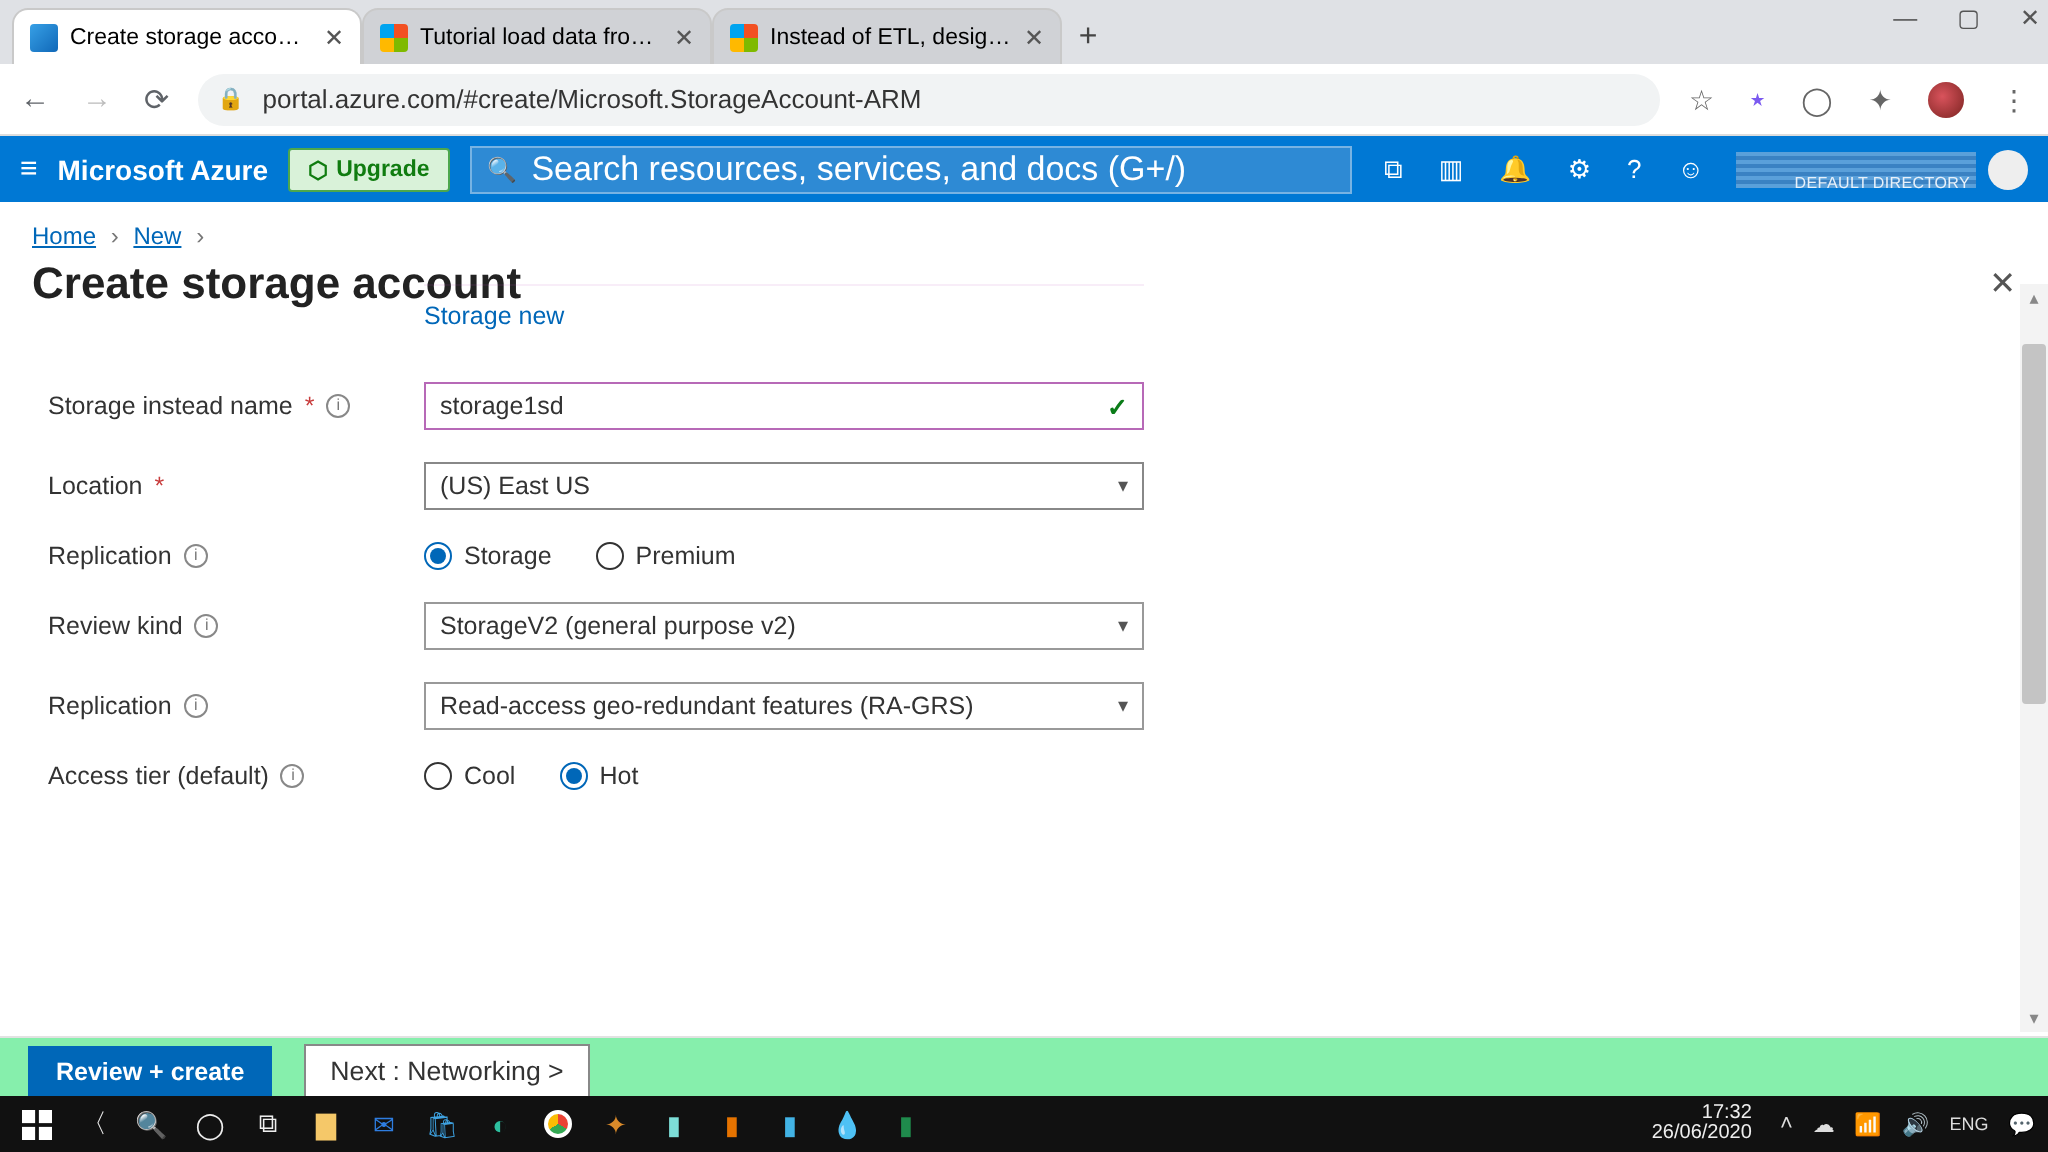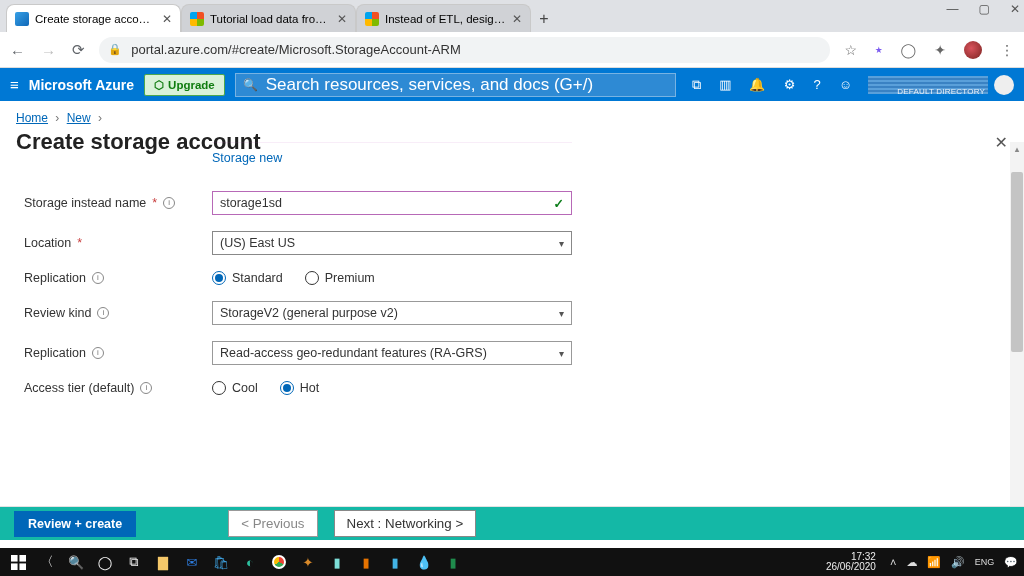--- a/index.html
+++ b/index.html
@@ -53,21 +53,21 @@
   .finput { width: 360px; height: 24px; border: 1px solid #b769b7; display: flex; align-items: center; padding: 0 7px; justify-content: space-between; font-size: 12.5px; }
   .finput .ok { color: #0a7c18; font-weight: bold; }
   .fselect { width: 360px; height: 24px; border: 1px solid #888; display: flex; align-items: center; padding: 0 7px; justify-content: space-between; font-size: 12.5px; }
   .fselect.pthin { border-color: #999; }
   .chev { font-size: 10px; color: #555; }
   .radios { display: flex; gap: 22px; }
   .r { display: flex; align-items: center; gap: 6px; cursor: pointer; }
   .r .dot { width: 14px; height: 14px; border-radius: 50%; border: 1.5px solid #333; position: relative; }
   .r.on .dot { border-color: #0067b8; }
   .r.on .dot::after { content: ""; position: absolute; inset: 2px; background: #0067b8; border-radius: 50%; }
-  .bottombar { position: absolute; left: 0; right: 0; bottom: 36px; height: 34px; border-top: 1px solid #e2e2e2; display: flex; align-items: center; padding: 0 14px; gap: 10px; background: #14b8a6; font-size: 12.5px; }
+  .bottombar { position: absolute; left: 0; right: 0; bottom: 24px; height: 34px; border-top: 1px solid #e2e2e2; display: flex; align-items: center; padding: 0 14px; gap: 10px; background: #86efac; font-size: 12.5px; }
   .btnprimary { background: #0067b8; color: #fff; border: none; padding: 6px 14px; font-size: 12.5px; font-weight: 600; }
   .btnsecondary { background: #fff; border: 1px solid #999; padding: 5px 12px; color: #888; }
   .btnsecondary.next { color: #333; border-color: #888; margin-left: 72px; }
   .scrollbar { position: absolute; right: 0; top: 142px; bottom: 60px; width: 14px; background: #f3f3f3; }
   .scrollbar .thumb { position: absolute; left: 1px; right: 1px; top: 30px; height: 180px; background: #c4c4c4; border-radius: 2px; }
   .scrollbar .arr { position: absolute; left: 0; right: 0; height: 14px; text-align: center; font-size: 9px; color: #888; line-height: 14px; }
   .scrollbar .up { top: 0; } .scrollbar .dn { bottom: 0; }
   .taskbar { position: absolute; left: 0; right: 0; bottom: 0; height: 28px; background: #111; display: flex; align-items: center; padding: 0 6px; gap: 5px; }
   .ticon { width: 24px; height: 20px; display: flex; align-items: center; justify-content: center; color: #eee; font-size: 13px; }
   .tclock { margin-left: auto; color: #eee; font-size: 10px; line-height: 1; text-align: right; padding-right: 9px; }
@@ -189,21 +189,21 @@
       </div>
 
       <div class="frow">
         <div class="flabel">
             <span>Replication</span> 
             <span class="info">i</span>
           </div>
         <div class="radios">
           <div class="r on">
               <span class="dot"></span>
-              <span>Standard</span>
+              <span>Storage</span>
             </div>
           <div class="r">
               <span class="dot"></span>
               <span>Premium</span>
             </div>
         </div>
       </div>
 
       <div class="frow">
         <div class="flabel">
@@ -248,21 +248,20 @@
 </div>
 
 <div class="scrollbar">
   <div class="arr up">▴</div>
   <div class="thumb"></div>
   <div class="arr dn">▾</div>
 </div>
 
 <div class="bottombar">
   <button class="btnprimary">Review + create</button>
-  <button class="btnsecondary" style="margin-left:82px">&lt; Previous</button>
   <button class="btnsecondary next" style="margin-left:6px">Next : Networking &gt;</button>
 </div>
 
 <div class="taskbar">
   <div class="ticon">
       <svg viewBox="0 0 16 16">
         <rect width="7" height="7" fill="#fff"></rect>
         <rect x="9" width="7" height="7" fill="#fff"></rect>
         <rect y="9" width="7" height="7" fill="#fff"></rect>
         <rect x="9" y="9" width="7" height="7" fill="#fff"></rect>

